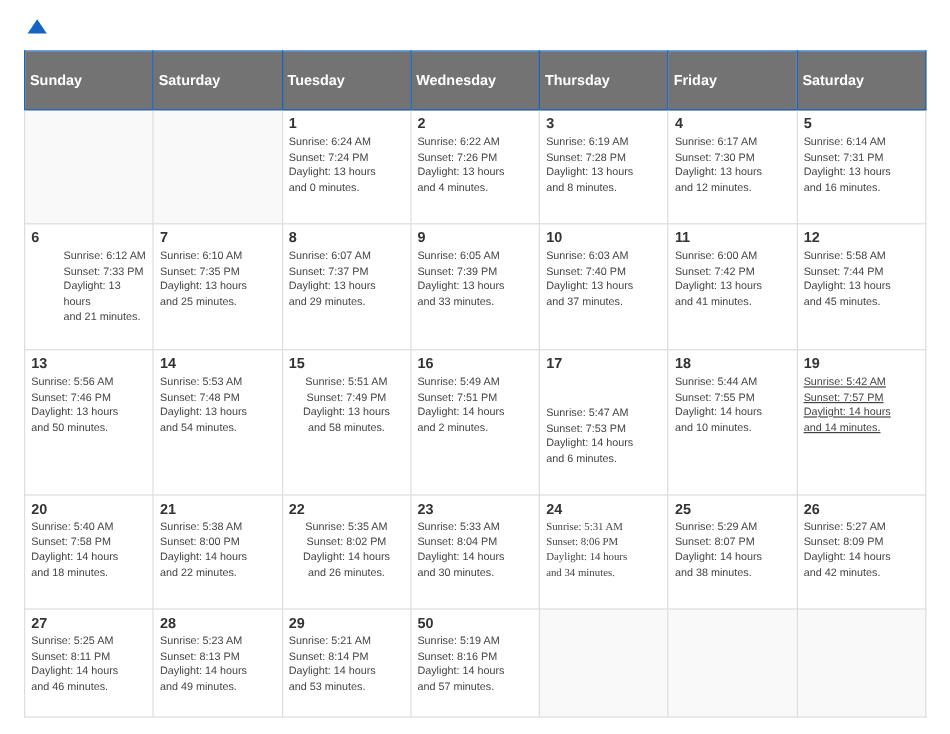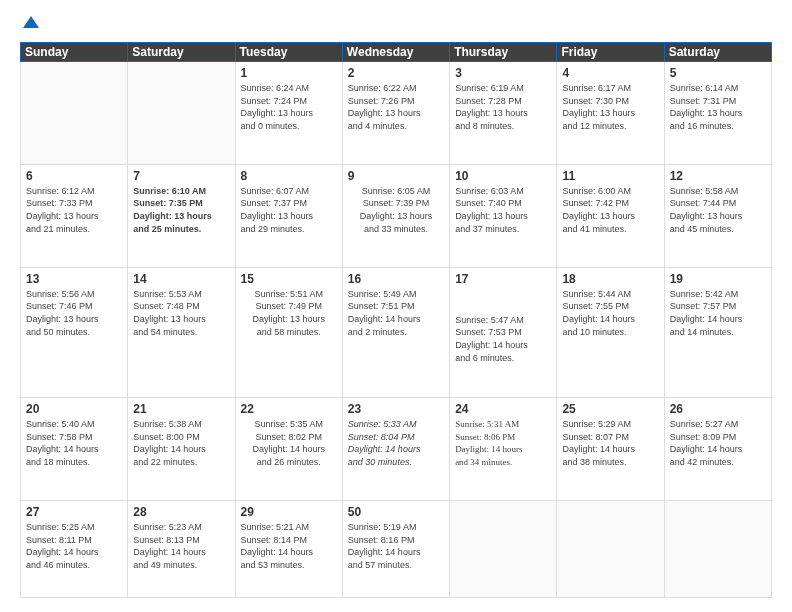--- a/index.html
+++ b/index.html
@@ -61,25 +61,25 @@
       color: #555;
     }
     .calendar {
       flex: 1;
       border: 1px solid #ccc;
       border-collapse: collapse;
       width: 100%;
       table-layout: fixed;
     }
     .calendar th {
-      background-color: #404040;
+      background-color: #737373;
       color: #fff;
       font-size: 12px;
       font-weight: bold;
-      padding: 2px 4px;
+      padding: 17px 4px;
       text-align: left;
       border: 1px solid #1565c0;
     }
     .calendar td {
       vertical-align: top;
       border: 1px solid #ddd;
       padding: 4px 5px;
       font-size: 9.5px;
       color: #333;
       height: 80px;
@@ -172,42 +172,42 @@
             <span class="day-num">5</span>
             <div class="day-info" style="white-space: pre-line;">Sunrise: 6:14 AM
 Sunset: 7:31 PM
 Daylight: 13 hours
 and 16 minutes.</div>
           </td>
         </tr>
         <tr>
           <td>
             <span class="day-num">6</span>
-            <div class="day-info" style="white-space: pre-line;">Sunrise: 6:12 AM
+            <div class="day-info" style="white-space: pre-line; margin-left: 27px;">Sunrise: 6:12 AM
 Sunset: 7:33 PM
 Daylight: 13 hours
 and 21 minutes.</div>
           </td>
           <td>
             <span class="day-num">7</span>
-            <div class="day-info" style="white-space: pre-line; font-weight: bold;">Sunrise: 6:10 AM
+            <div class="day-info" style="white-space: pre-line;">Sunrise: 6:10 AM
 Sunset: 7:35 PM
 Daylight: 13 hours
 and 25 minutes.</div>
           </td>
           <td>
             <span class="day-num">8</span>
             <div class="day-info" style="white-space: pre-line;">Sunrise: 6:07 AM
 Sunset: 7:37 PM
 Daylight: 13 hours
 and 29 minutes.</div>
           </td>
           <td>
             <span class="day-num">9</span>
-            <div class="day-info" style="white-space: pre-line; text-align: center;">Sunrise: 6:05 AM
+            <div class="day-info" style="white-space: pre-line;">Sunrise: 6:05 AM
 Sunset: 7:39 PM
 Daylight: 13 hours
 and 33 minutes.</div>
           </td>
           <td>
             <span class="day-num">10</span>
             <div class="day-info" style="white-space: pre-line;">Sunrise: 6:03 AM
 Sunset: 7:40 PM
 Daylight: 13 hours
 and 37 minutes.</div>
@@ -265,21 +265,21 @@
           </td>
           <td>
             <span class="day-num">18</span>
             <div class="day-info" style="white-space: pre-line;">Sunrise: 5:44 AM
 Sunset: 7:55 PM
 Daylight: 14 hours
 and 10 minutes.</div>
           </td>
           <td>
             <span class="day-num">19</span>
-            <div class="day-info" style="white-space: pre-line;">Sunrise: 5:42 AM
+            <div class="day-info" style="white-space: pre-line; text-decoration: underline;">Sunrise: 5:42 AM
 Sunset: 7:57 PM
 Daylight: 14 hours
 and 14 minutes.</div>
           </td>
         </tr>
         <tr>
           <td>
             <span class="day-num">20</span>
             <div class="day-info" style="white-space: pre-line;">Sunrise: 5:40 AM
 Sunset: 7:58 PM
@@ -295,21 +295,21 @@
           </td>
           <td>
             <span class="day-num">22</span>
             <div class="day-info" style="white-space: pre-line; text-align: center;">Sunrise: 5:35 AM
 Sunset: 8:02 PM
 Daylight: 14 hours
 and 26 minutes.</div>
           </td>
           <td>
             <span class="day-num">23</span>
-            <div class="day-info" style="white-space: pre-line; font-style: italic;">Sunrise: 5:33 AM
+            <div class="day-info" style="white-space: pre-line;">Sunrise: 5:33 AM
 Sunset: 8:04 PM
 Daylight: 14 hours
 and 30 minutes.</div>
           </td>
           <td>
             <span class="day-num">24</span>
             <div class="day-info" style="white-space: pre-line; font-family: Liberation Serif, serif;">Sunrise: 5:31 AM
 Sunset: 8:06 PM
 Daylight: 14 hours
 and 34 minutes.</div>

